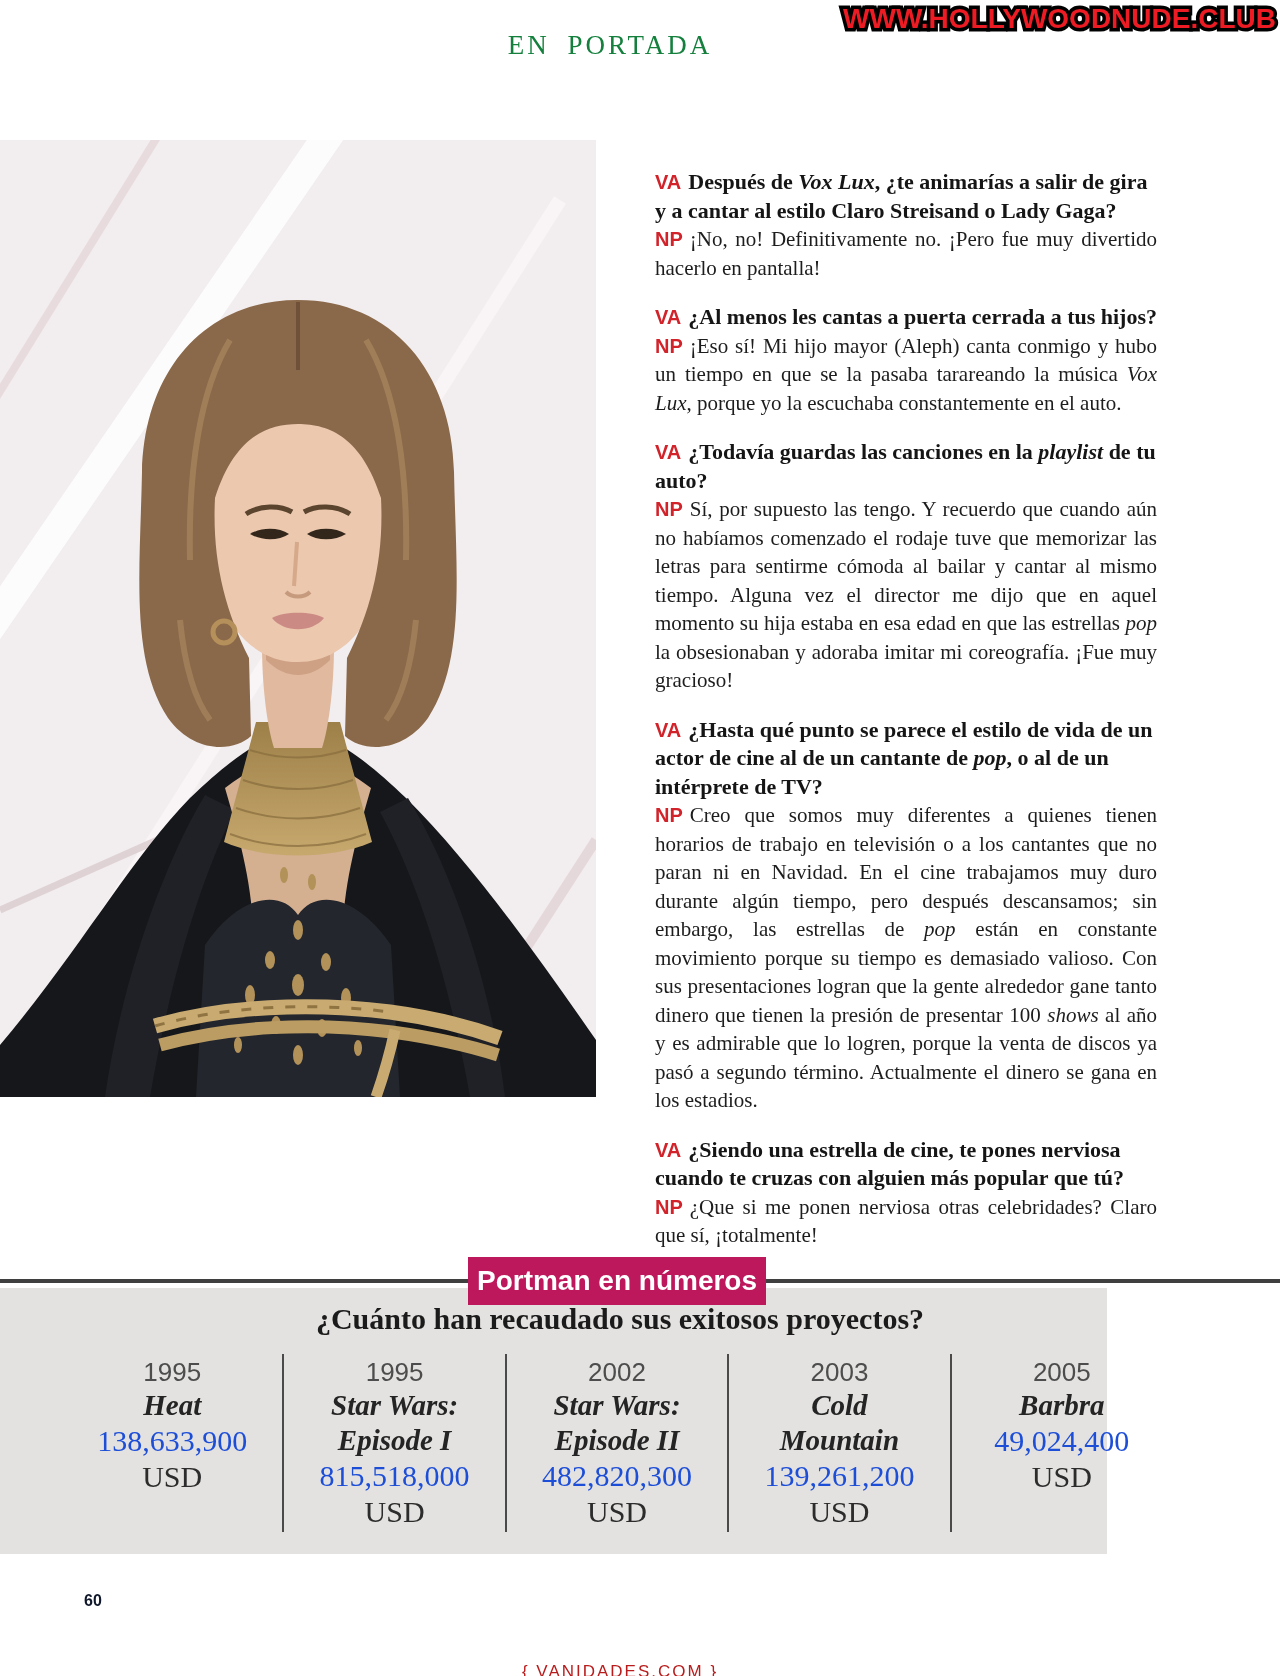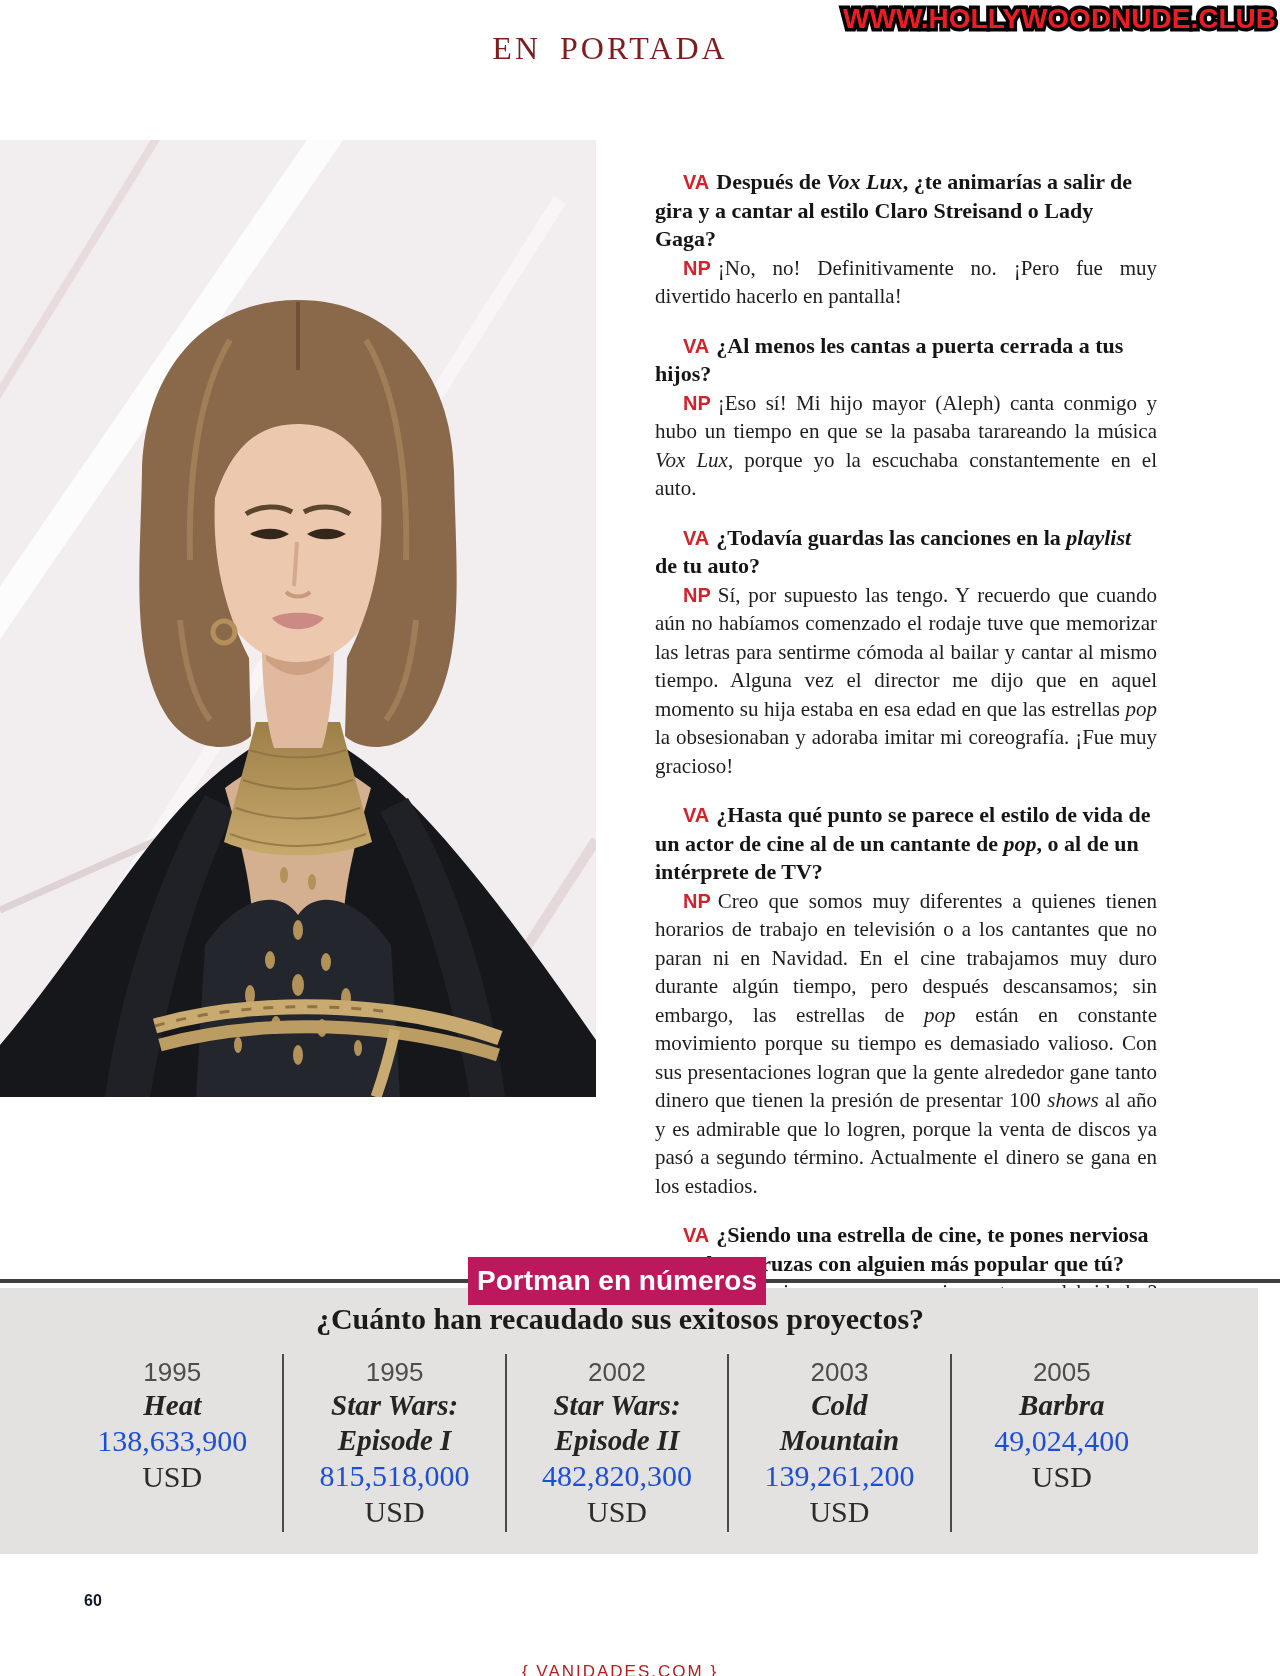--- a/index.html
+++ b/index.html
@@ -4,41 +4,41 @@
 <style>
   html,body{margin:0;padding:0;background:#ffffff;}
   .page{position:relative;width:1280px;height:1676px;background:#ffffff;overflow:hidden;
         font-family:"Liberation Serif",serif;color:#1d1d1d;}
 
   
   .watermark{position:absolute;top:1px;right:0;}
 
   
   .section-header{position:absolute;top:30px;left:0;width:1220px;text-align:center;
-    font-family:"Liberation Serif",serif;font-size:32px;letter-spacing:3px;word-spacing:8px;
-    color:#7f1d1d;}
+    font-family:"Liberation Serif",serif;font-size:27px;letter-spacing:3px;word-spacing:8px;
+    color:#15803d;}
 
   
   .photo{position:absolute;left:0;top:140px;width:596px;height:957px;display:block;}
 
   
   .interview{position:absolute;left:655px;top:168px;width:502px;}
   .qa{margin:0 0 21px 0;}
   .qa p{margin:0;}
   .q{font-weight:bold;font-size:22px;line-height:28.5px;color:#151515;}
   .a{font-size:21px;line-height:28.5px;text-align:justify;color:#1d1d1d;}
   .label{font-family:"Liberation Sans",sans-serif;font-weight:700;color:#d2232a;
-         font-size:20px;margin-right:7px;margin-left:28px;}
+         font-size:20px;margin-right:7px;}
 
   
   .rule{position:absolute;top:1279px;left:0;width:1280px;height:4px;background:#3f3f3f;}
   .banner{position:absolute;top:1257px;left:468px;width:298px;height:48px;background:#be185d;
     color:#ffffff;font-family:"Liberation Sans",sans-serif;font-weight:700;font-size:28px;
     text-align:center;line-height:48px;z-index:3;}
-  .graypanel{position:absolute;top:1288px;left:0;width:1258px;height:266px;background:#e3e2e0;z-index:1;}
+  .graypanel{position:absolute;top:1288px;left:0;width:1107px;height:266px;background:#e3e2e0;z-index:1;}
   .panel-heading{position:absolute;top:14px;left:0;width:1240px;text-align:center;
     font-weight:bold;font-size:30px;color:#1b1b1b;font-family:"Liberation Serif",serif;}
   .columns{position:absolute;top:66px;left:62px;width:1110px;display:flex;align-items:stretch;}
   .col{flex:1 1 0;text-align:center;padding:2px 6px;}
   .col + .col{border-left:2px solid #4a4a4a;}
   .year{font-family:"Liberation Sans",sans-serif;font-size:26px;color:#4d4d4d;line-height:32px;}
   .title{font-weight:bold;font-style:italic;font-size:29px;line-height:35px;color:#242424;
          max-width:165px;margin:0 auto;}
   .amount{font-size:30px;line-height:36px;color:#1d4ed8;}
   .currency{font-size:30px;line-height:36px;color:#2c2c2c;}

